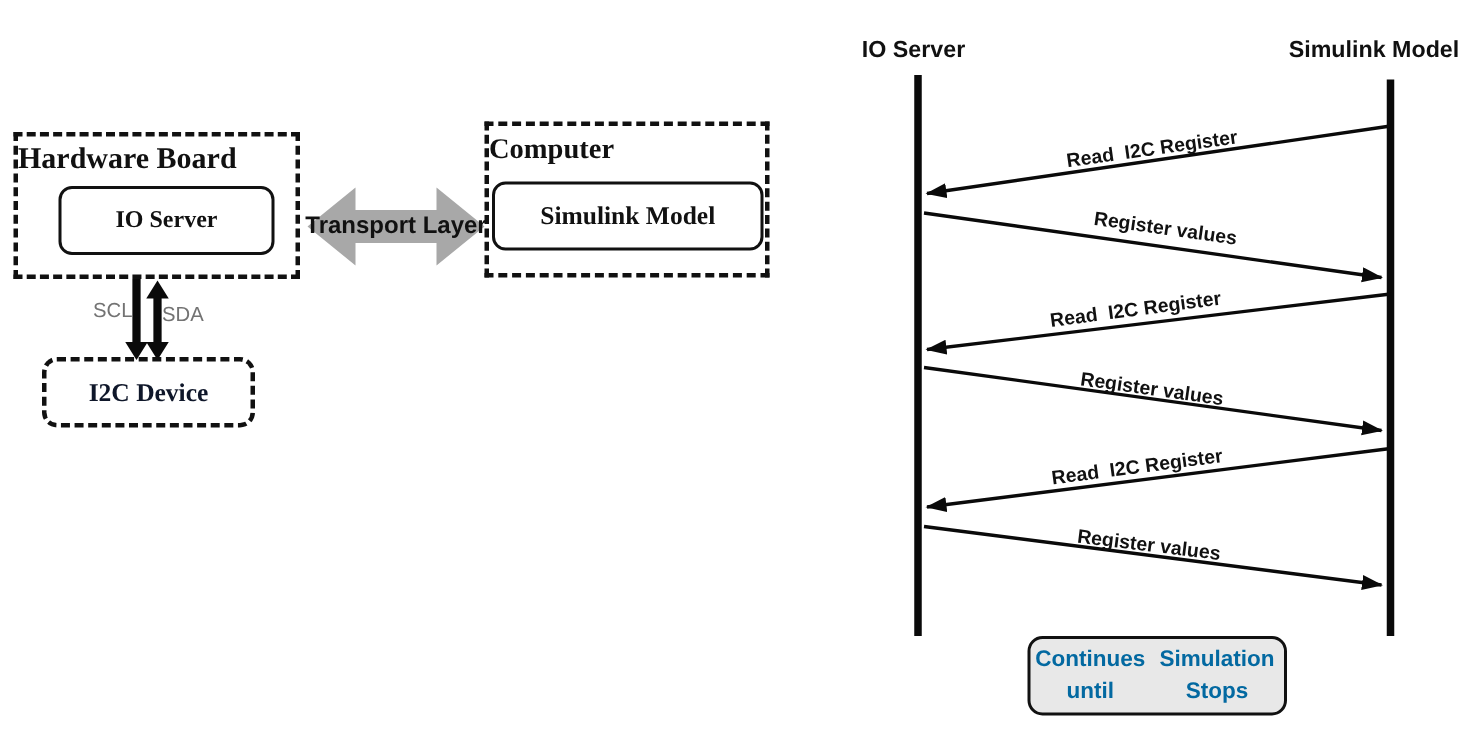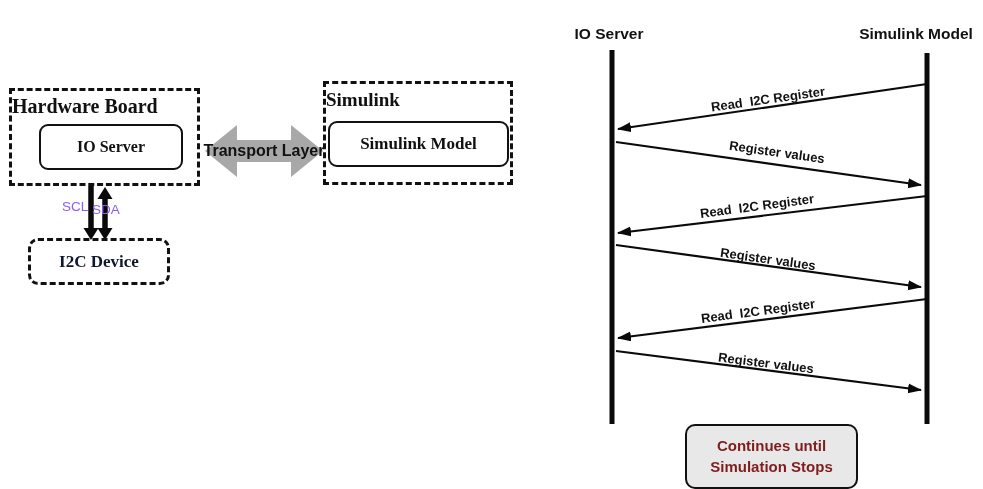--- a/index.html
+++ b/index.html
@@ -53,24 +53,24 @@
   #i2c-device-box {
     left: 28px; top: 238px; width: 142px; height: 47px;
     border-radius: 10px;
     display: flex; align-items: center; justify-content: center;
     font-family: "Liberation Serif", "DejaVu Serif", serif;
     font-weight: bold; font-size: 17px; color: #0f172a;
   }
   .bus-label {
     position: absolute;
     font-size: 13.5px;
-    color: #8b5cf6;
+    color: #737373;
   }
   #scl-label { left: 62px; top: 199px; }
-  #sda-label { left: 92px; top: 202px; }
+  #sda-label { left: 108px; top: 202px; }
   #transport-layer-label {
     position: absolute;
     left: 264px; top: 151px;
     transform: translate(-50%, -50%);
     font-size: 16px;
     font-weight: bold;
     color: #111111;
     white-space: nowrap;
   }
 
@@ -96,31 +96,31 @@
   #msg-label-0 { left: 768px; top: 99px;  transform: translate(-50%,-50%) rotate(-8deg); }
   #msg-label-1 { left: 777px; top: 152px; transform: translate(-50%,-50%) rotate(8deg); }
   #msg-label-2 { left: 757px; top: 206px; transform: translate(-50%,-50%) rotate(-7.5deg); }
   #msg-label-3 { left: 768px; top: 259px; transform: translate(-50%,-50%) rotate(8deg); }
   #msg-label-4 { left: 758px; top: 311px; transform: translate(-50%,-50%) rotate(-7.5deg); }
   #msg-label-5 { left: 766px; top: 363px; transform: translate(-50%,-50%) rotate(7deg); }
 
   #continues-note {
     position: absolute;
     left: 685px; top: 424px;
-    width: 173px; height: 65px;
+    width: 173px; height: 53px;
     background: #e8e8e8;
     border: 2.5px solid #111111;
     border-radius: 10px;
     display: flex;
-    flex-direction: column;
+    flex-direction: row;
     align-items: center;
     justify-content: center;
     font-size: 15px;
     font-weight: bold;
-    color: #7f1d1d;
+    color: #0369a1;
     line-height: 1.35;
     text-align: center;
   }
 </style>
 </head>
 <body>
 
 <div id="canvas">
 
   <svg id="overlay-svg" viewBox="0 0 983 489" xmlns="http://www.w3.org/2000/svg">
@@ -164,21 +164,21 @@
   <span id="scl-label" class="bus-label">SCL</span>
   <span id="sda-label" class="bus-label">SDA</span>
 
   <div id="i2c-device-box" class="dashed-box">
     <span>I2C Device</span>
   </div>
 
   <span id="transport-layer-label">Transport Layer</span>
 
   <div id="computer-box" class="dashed-box">
-    <div id="computer-title" class="group-title">Simulink</div>
+    <div id="computer-title" class="group-title">Computer</div>
   </div>
   <div id="simulink-model-box" class="solid-round-box">
     <span>Simulink Model</span>
   </div>
 
   <div id="io-server-header" class="lifeline-header">IO Server</div>
   <div id="simulink-model-header" class="lifeline-header">Simulink Model</div>
 
   <div id="msg-label-0" class="msg-label">Read  I2C Register</div>
   <div id="msg-label-1" class="msg-label">Register values</div>

